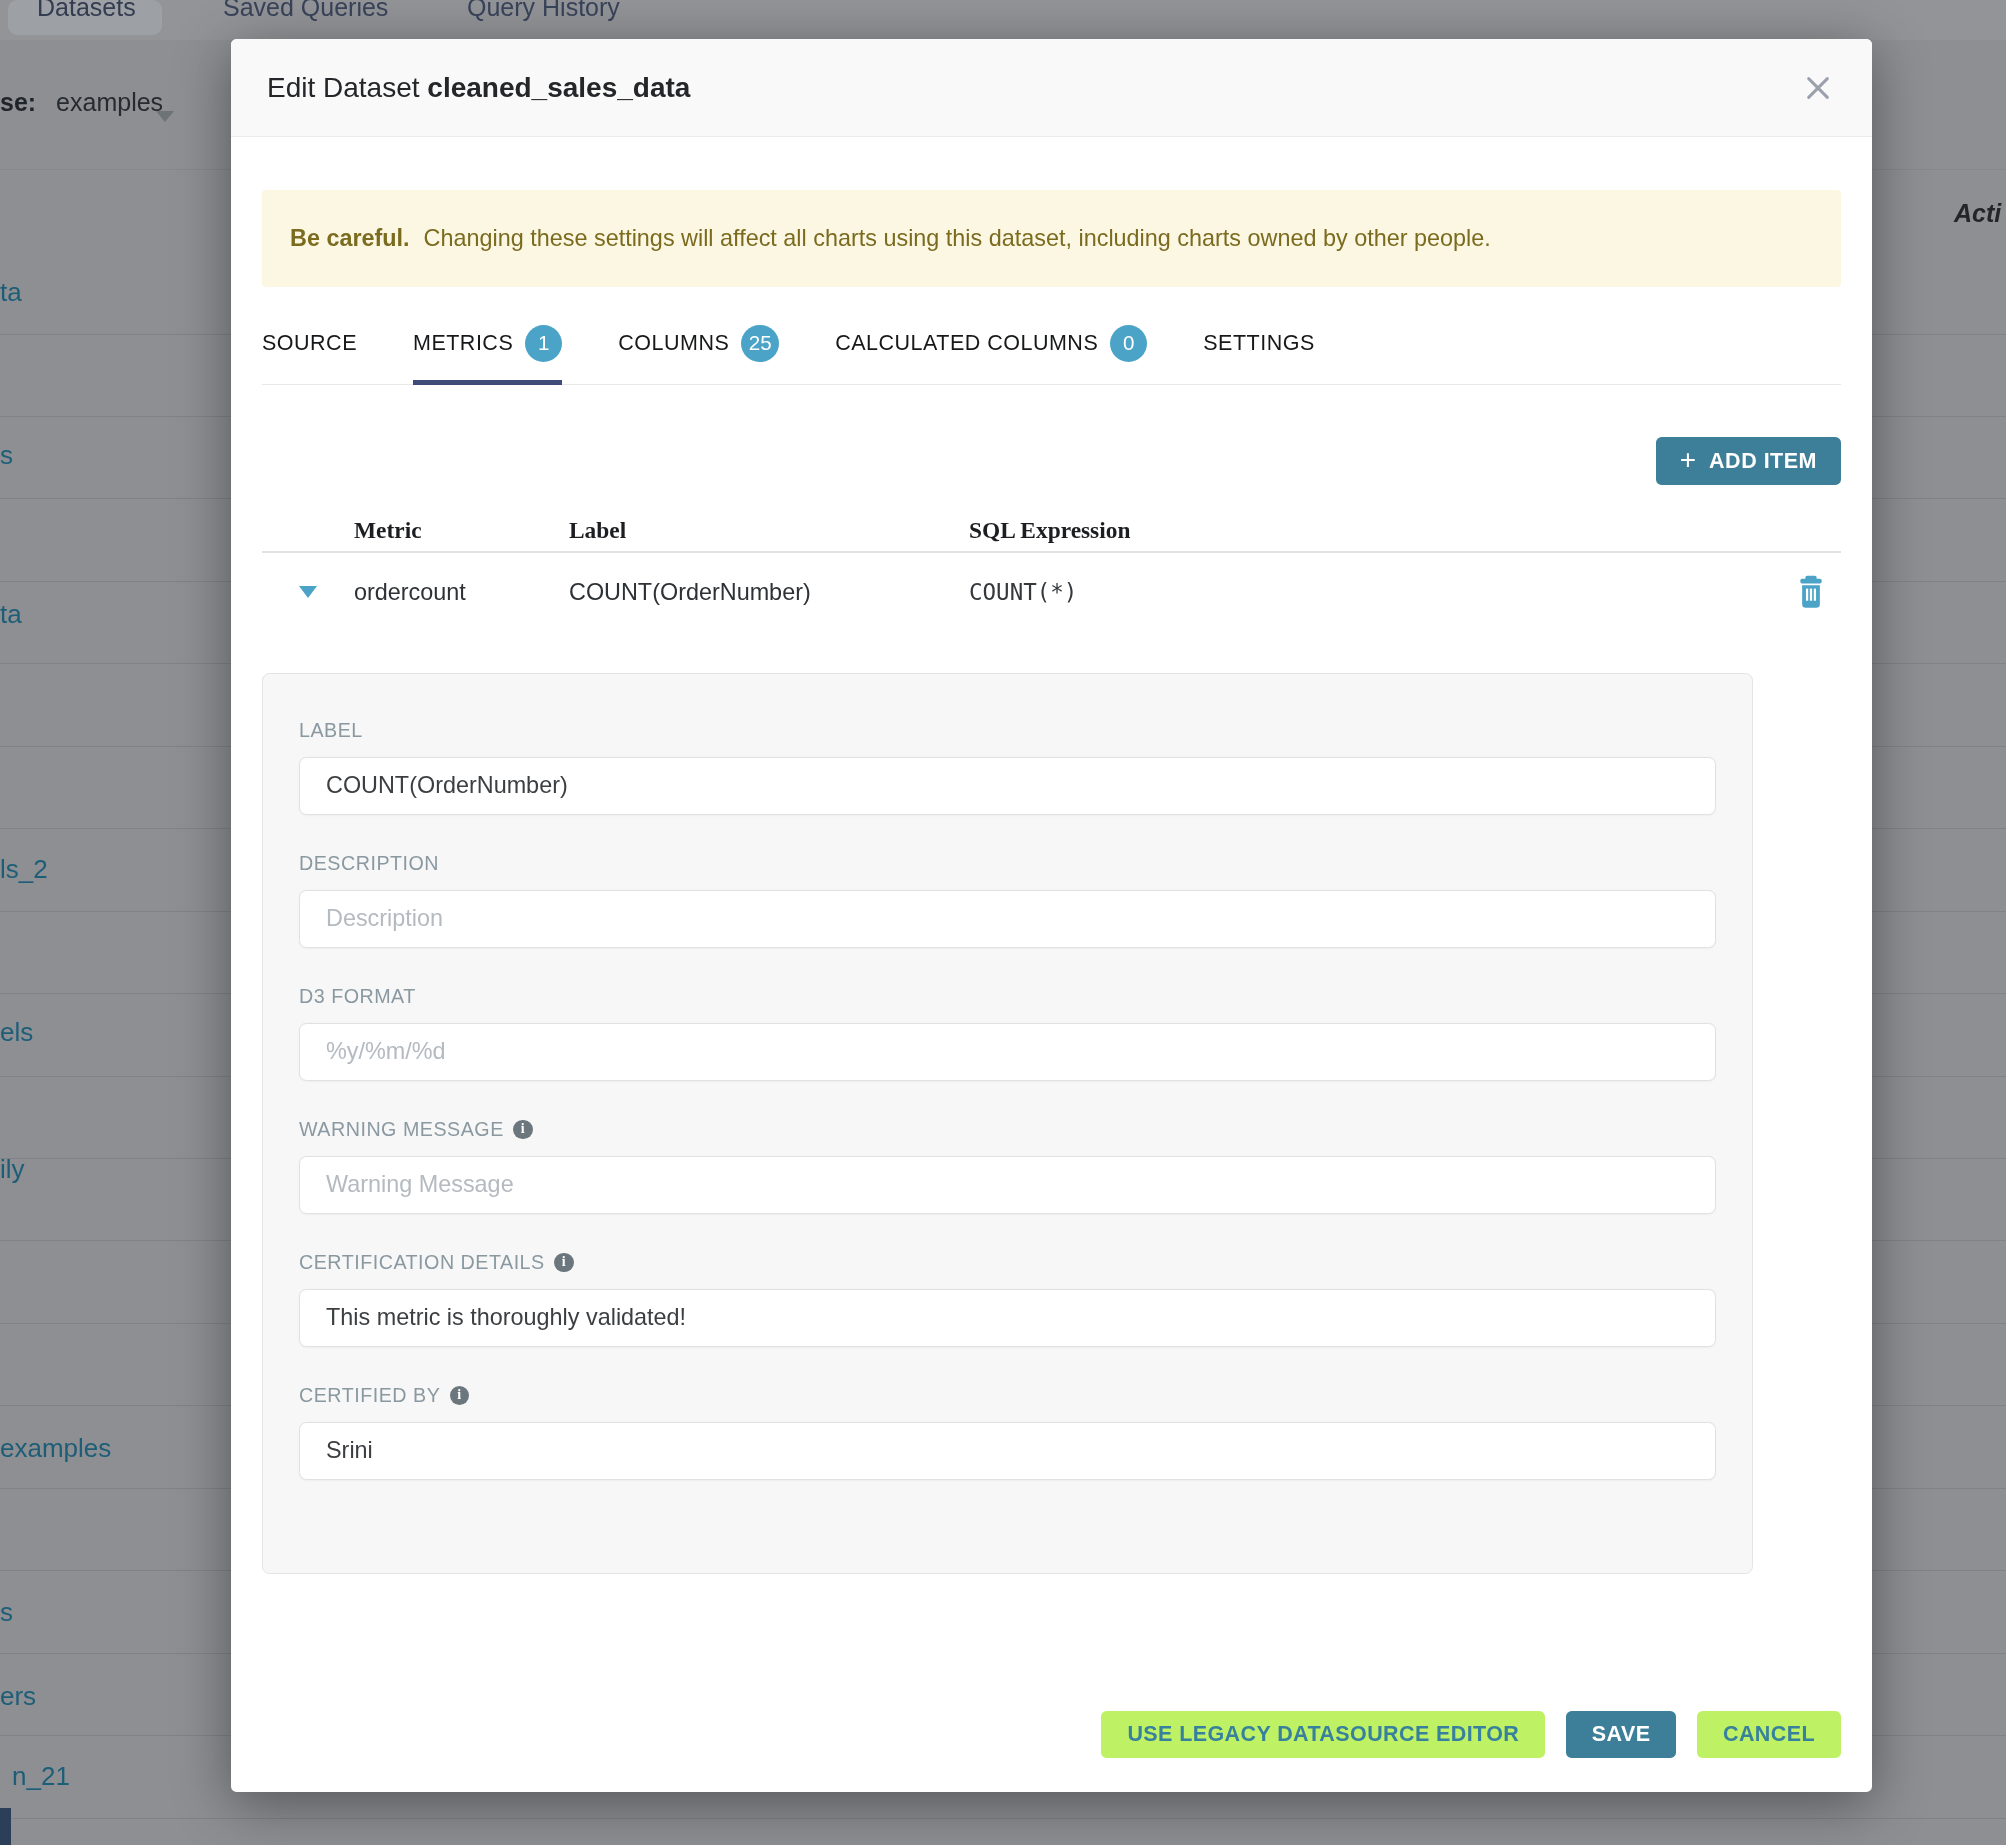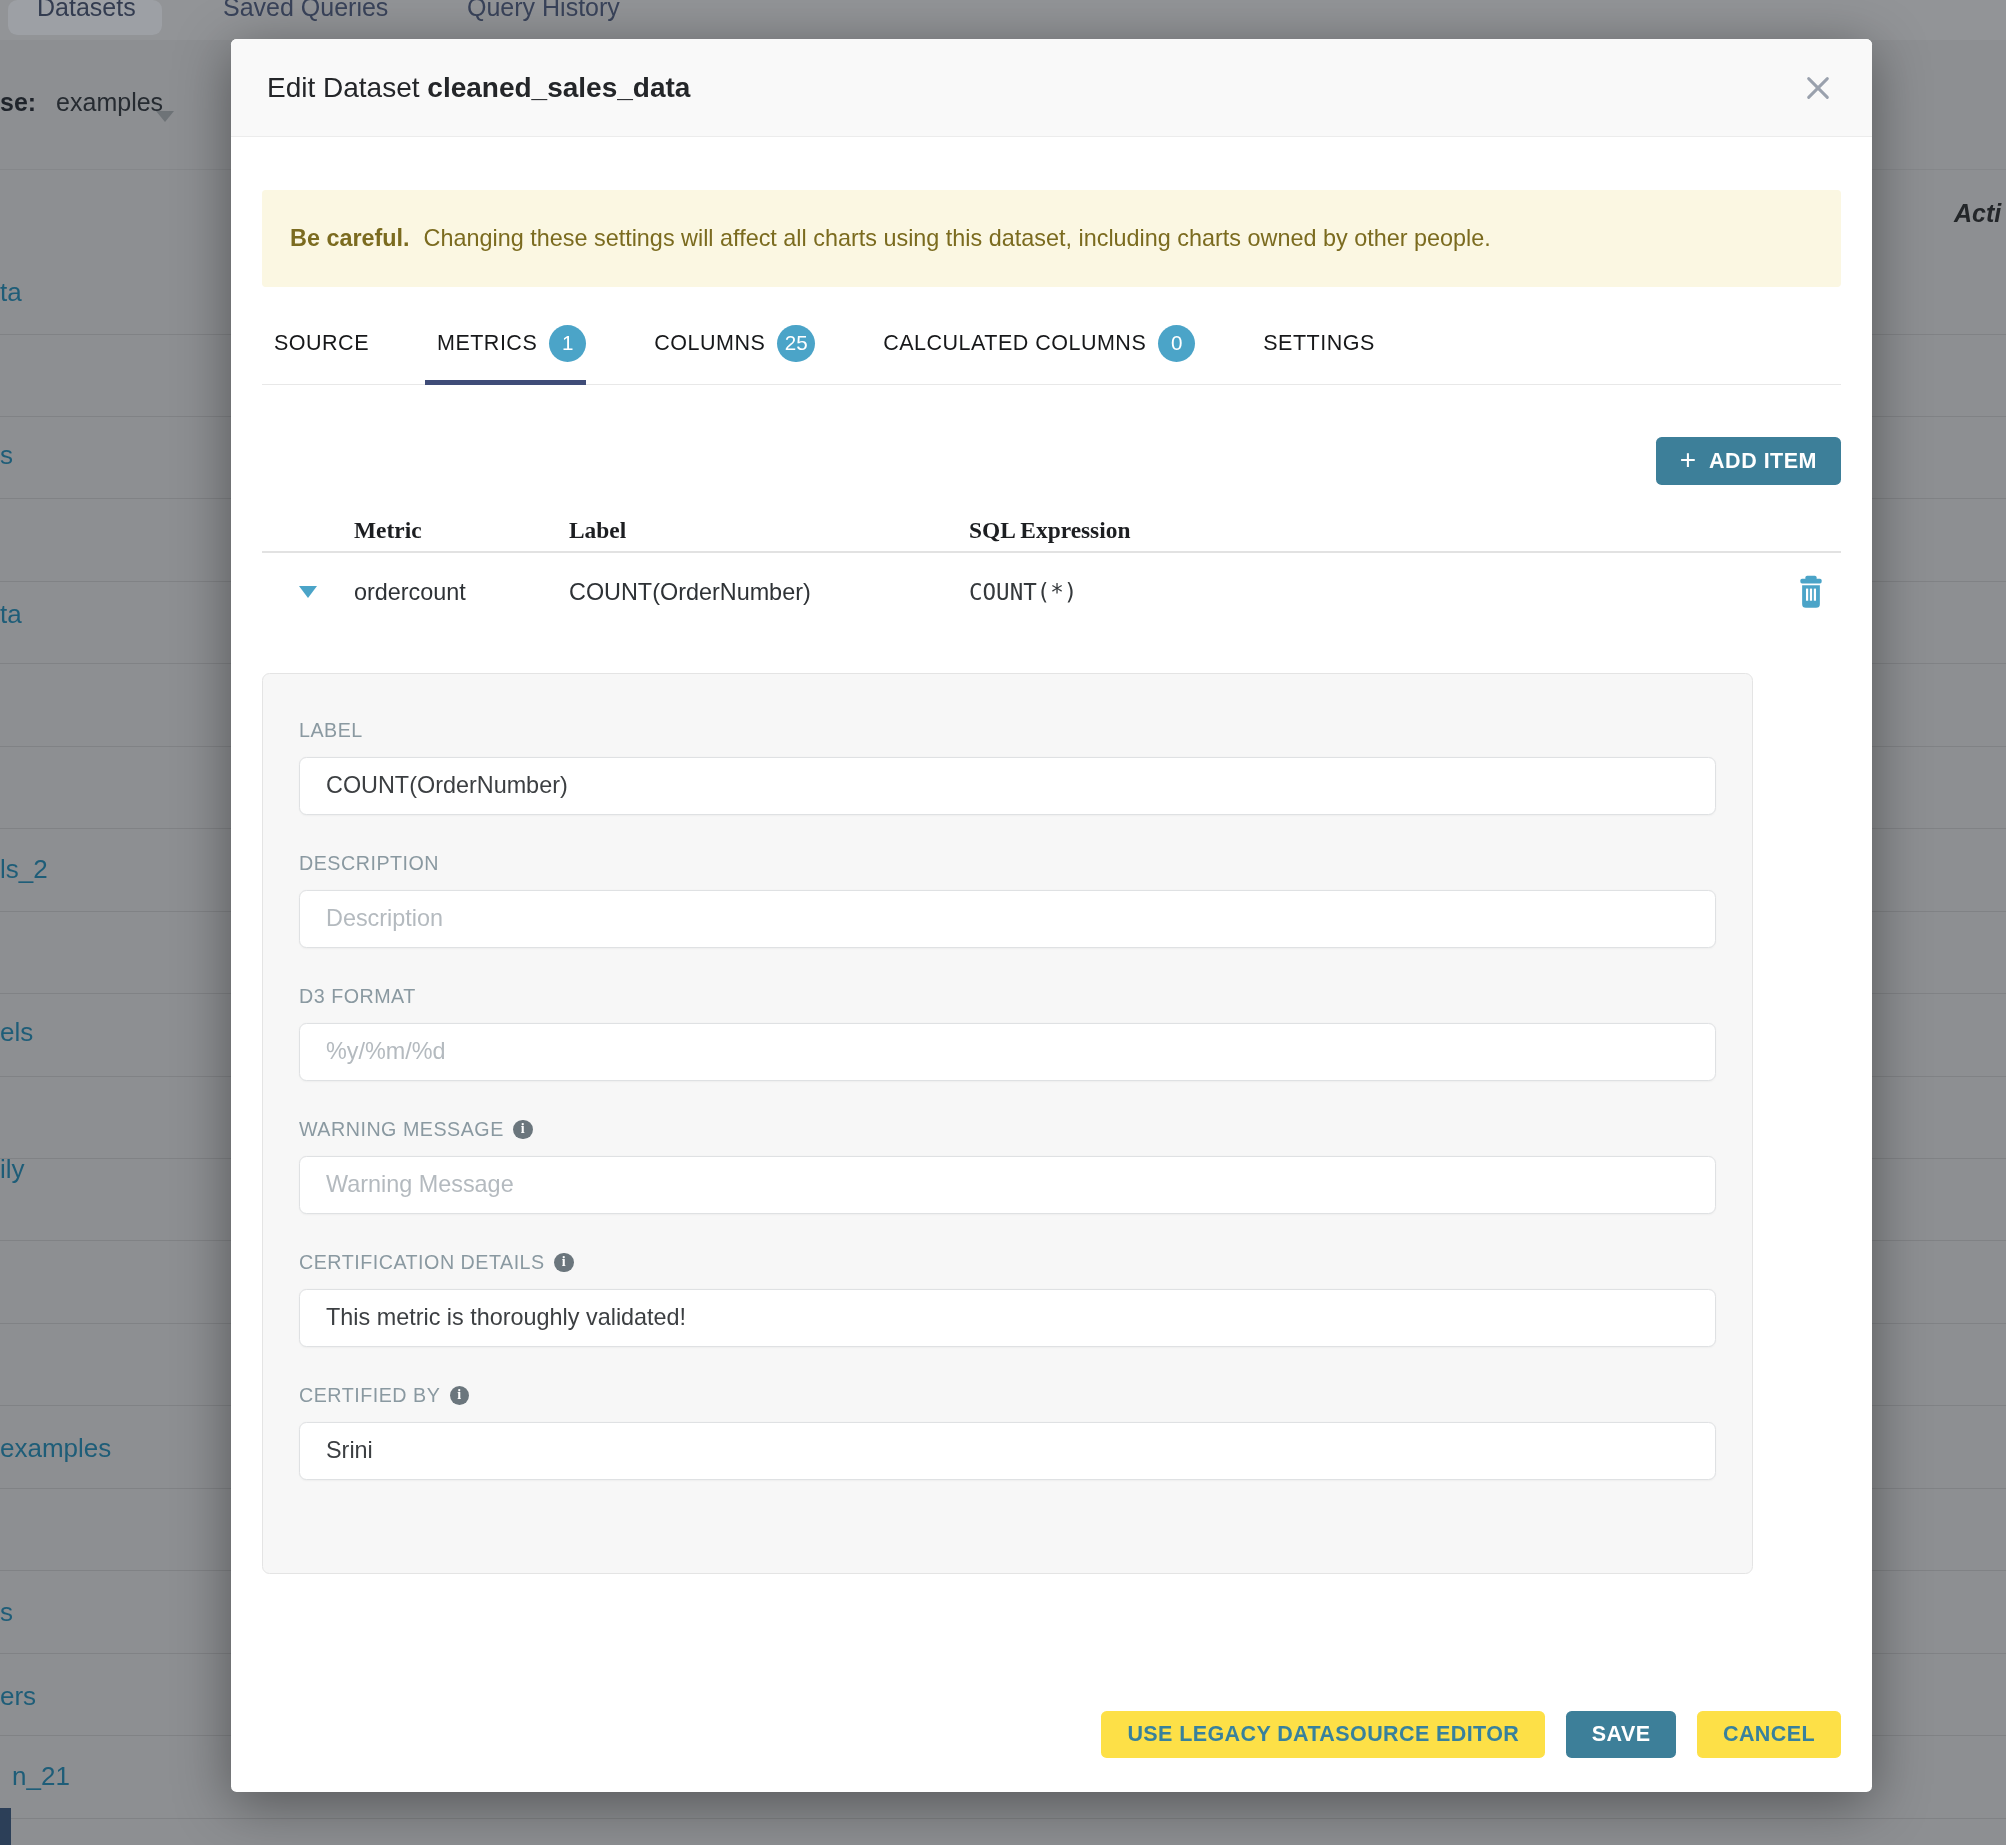--- a/index.html
+++ b/index.html
@@ -45,21 +45,21 @@
 
   .banner {
     margin-top:53px; height:97px; background:#fbf7e2; border-radius:3.7px;
     display:flex; align-items:center; padding:0 28px;
     font-size:23.4px; color:#7b6b1f;
   }
   .banner b { font-weight:700; margin-right:7.5px; }
 
   .tabs { display:flex; gap:56px; margin-top:20.6px; border-bottom:0.9px solid #e8e8e8; }
   .tab { position:relative; display:flex; align-items:center; gap:12px; padding:17px 0 22.5px; cursor:pointer; }
-  .tab-label { font-size:21.5px; font-weight:500; letter-spacing:0.5px; color:#17181a; white-space:nowrap;margin-left:12px; }
+  .tab-label { font-size:21.5px; font-weight:500; letter-spacing:0.5px; color:#17181a; white-space:nowrap; }
   .tab.active::after { content:""; position:absolute; left:0; right:0; bottom:-0.9px; height:4.7px; background:#3f4c78; }
   .badge {
     min-width:37px; height:37px; border-radius:19px; background:#4ba4c8; color:#fff;
     font-size:20.6px; display:flex; align-items:center; justify-content:center; padding:0 7.5px;
   }
 
   .addrow { display:flex; justify-content:flex-end; margin-top:52px; }
   .add-btn {
     height:48px; min-width:184px; background:#3d7f99; color:#fff; border:none; border-radius:5.6px;
     display:flex; align-items:center; justify-content:center; gap:13px; padding:0 24px; cursor:pointer;
@@ -97,21 +97,21 @@
     width:100%; height:58px; background:#fff; border:0.9px solid #dfe1e3; border-radius:7.5px;
     padding:0 26px; font-size:23.4px; color:#3c3f42; outline:none;
     font-family:"Liberation Sans","DejaVu Sans",sans-serif;
     box-shadow:0 0.9px 1.9px rgba(0,0,0,0.04);
   }
   .field input::placeholder { color:#b4babf; }
 
   .modal-footer { flex:none; display:flex; justify-content:flex-end; align-items:flex-start; gap:20.6px; padding:0 31px 34px; }
   .btn { height:47px; border:none; border-radius:5.6px; font-size:21.5px; font-weight:600; letter-spacing:0.4px;
     padding:0 26px; cursor:pointer; font-family:"Liberation Sans","DejaVu Sans",sans-serif; }
-  .btn-pale { background:#fde047; color:#38819c; }
+  .btn-pale { background:#bef264; color:#38819c; }
   .btn-solid { background:#3d7f99; color:#ffffff; }
 </style>
 </head>
 <body>
 
 <div id="backdrop">
   <div class="bd-topband"></div>
   <div class="bd-pill"></div>
   <div class="bd-nav active" style="left:37px;">Datasets</div>
   <div class="bd-nav" style="left:223px;">Saved Queries</div>

